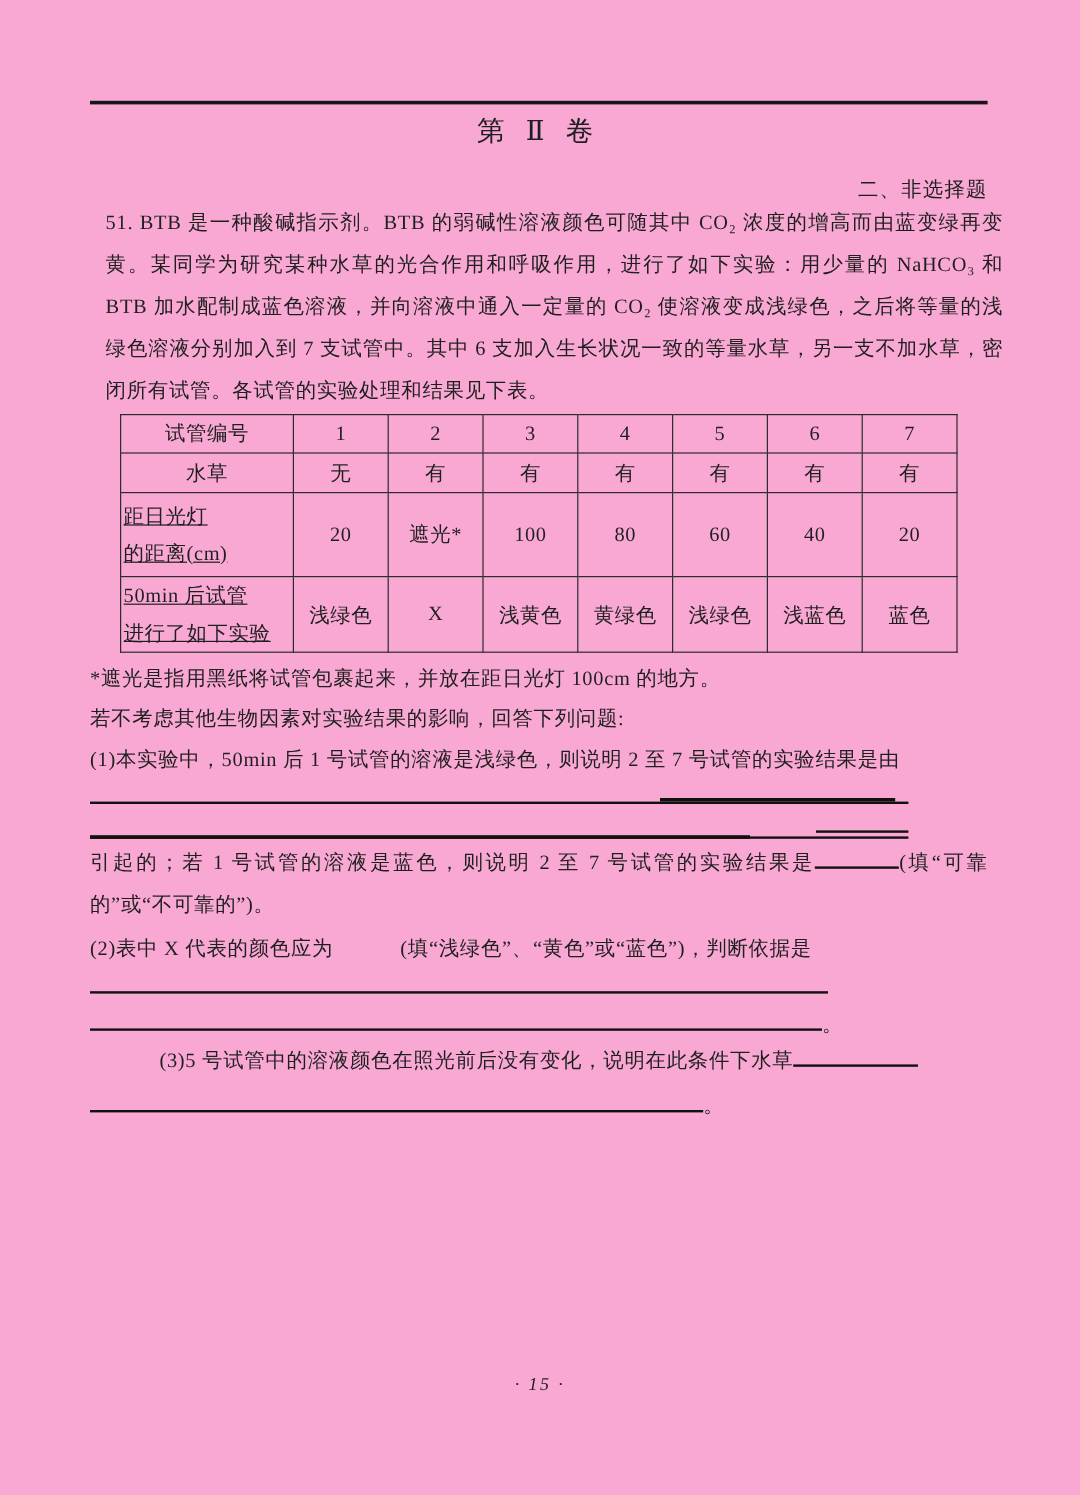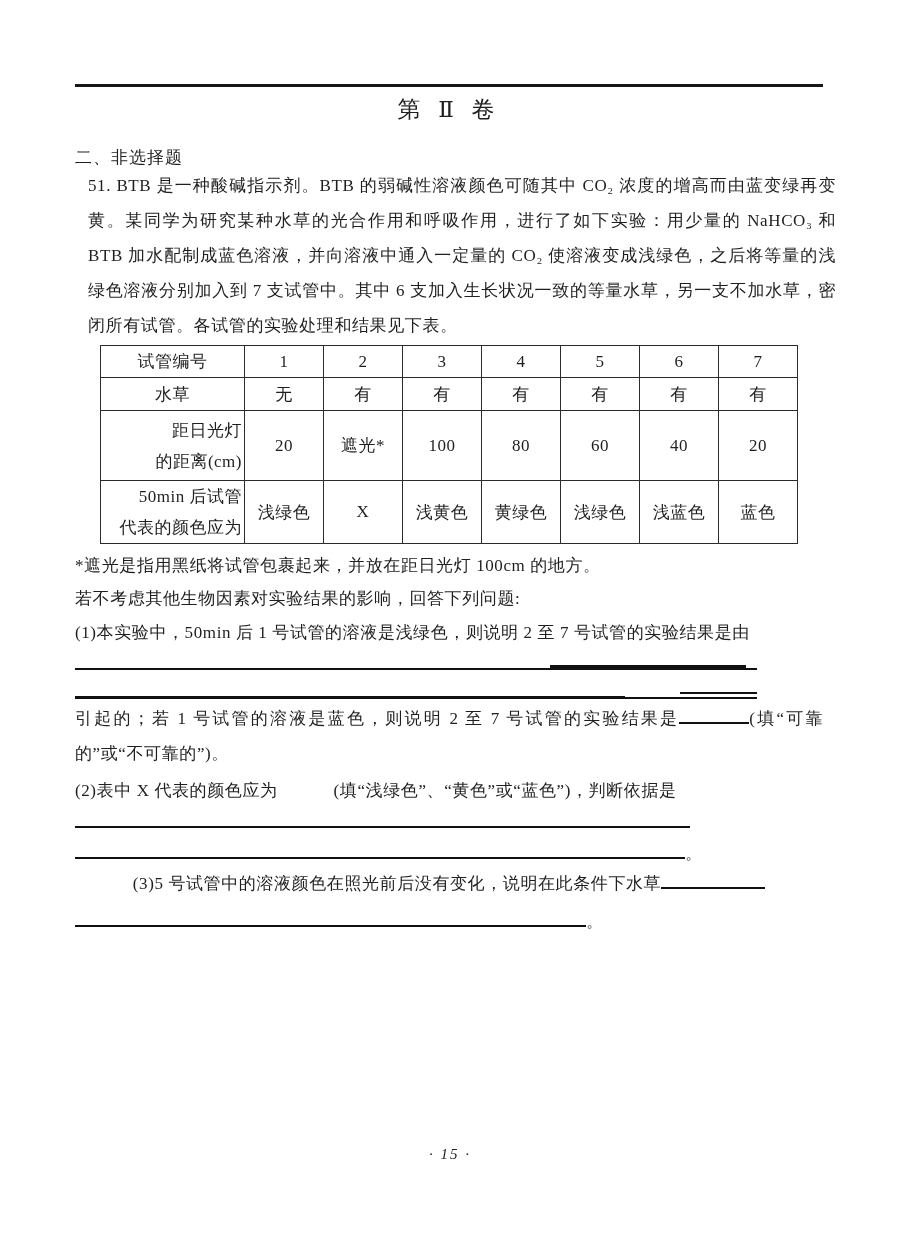--- a/index.html
+++ b/index.html
@@ -1,47 +1,47 @@
 <!DOCTYPE html>
 <html><head>
 <meta charset="utf-8">
 <style>
   html,body{margin:0;padding:0;background:#e8e8e8;}
   .page{
     position:relative;
     width:900px;height:1246px;
     margin:0 auto;
-    background:#ffffff;
+    background:#f9a8d4;
     font-family:"Liberation Serif","DejaVu Serif",serif;
     color:#1f1f1f;
     overflow:hidden;
   }
   .abs{position:absolute;}
   .rule-top{top:84px;left:75px;width:748px;border-top:3px solid #171717;}
   .title{top:94px;left:75px;width:748px;text-align:center;font-size:23px;letter-spacing:6px;}
-  .section-heading{top:146px;left:75px;width:748px;font-size:17px;letter-spacing:1px;}
+  .section-heading{top:146px;left:75px;width:748px;font-size:17px;letter-spacing:1px;text-align:right;}
   .para{font-size:17px;line-height:35px;letter-spacing:0.6px;}
   .just{text-align:justify;}
   .q51-intro{top:168px;left:88px;width:748px;}
   .exp-table{
     top:345px;left:100px;width:698px;
     border-collapse:collapse;table-layout:fixed;
     font-size:17px;letter-spacing:0.5px;
   }
   .exp-table td{
     border:1.5px solid #2b2b2b;
     text-align:center;vertical-align:middle;
     padding:0 2px;
   }
   .exp-table .lab{width:139px;margin-top:40px;}
   .r1 td{height:31px;}
   .r2 td{height:32px;}
   .r3 td{height:69px;}
   .r4 td{height:61px;}
-  .lab2{line-height:31px;text-align:right;}
+  .lab2{line-height:31px;text-align:left;text-decoration:underline;}
   .footnote{top:548px;left:75px;width:748px;}
   .lead-in{top:581px;left:75px;width:748px;}
   .part1{top:615px;left:75px;width:748px;}
   .ink{background:#111111;}
   .part1-cont{top:701px;left:75px;width:748px;}
   .part2{top:773px;left:75px;width:748px;}
   .part3{top:866px;left:75px;width:748px;text-align:center;}
   .q52-intro{top:938px;left:75px;width:748px;line-height:37px;}
   .blank-inline{
     display:inline-block;height:14px;
@@ -95,21 +95,21 @@
       <td>遮光*</td>
       <td>100</td>
       <td>80</td>
       <td>60</td>
       <td>40</td>
       <td>20</td>
     </tr>
     <tr class="r4">
       <td class="lab">
         <div class="lab2">50min 后试管</div>
-        <div class="lab2">代表的颜色应为</div>
+        <div class="lab2">进行了如下实验</div>
       </td>
       <td>浅绿色</td>
       <td>X</td>
       <td>浅黄色</td>
       <td>黄绿色</td>
       <td>浅绿色</td>
       <td>浅蓝色</td>
       <td>蓝色</td>
     </tr>
   </tbody>

